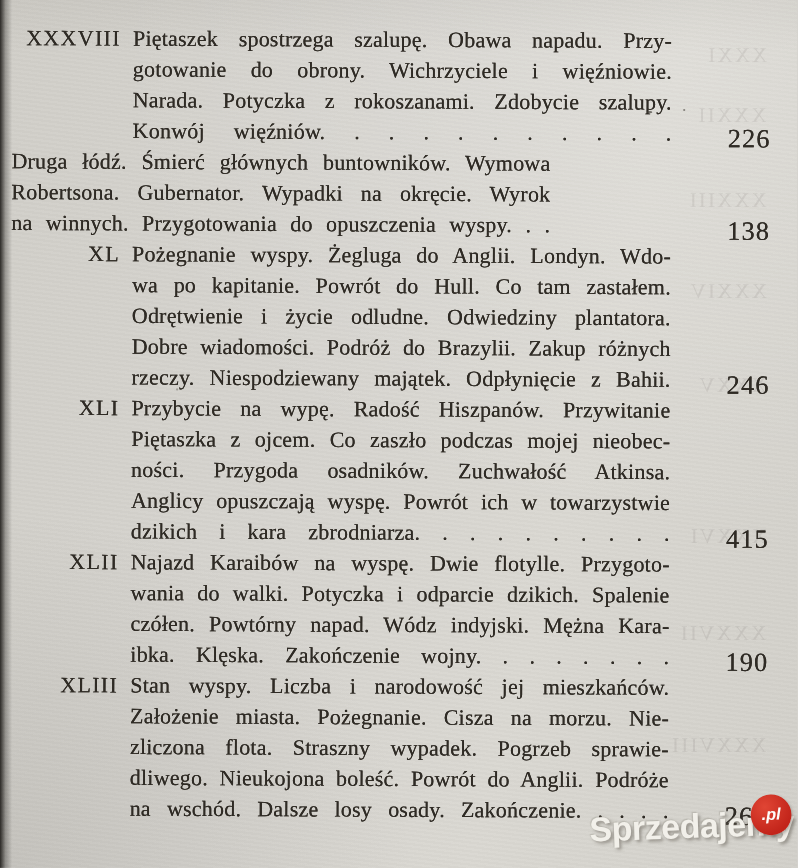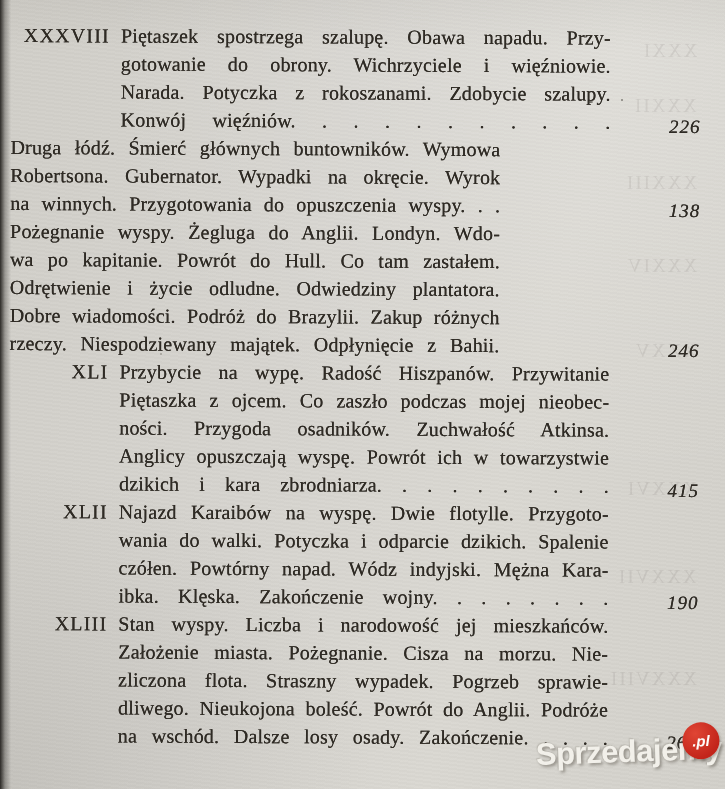--- a/index.html
+++ b/index.html
@@ -38,23 +38,22 @@
   }
   .lines{flex:none;width:490px;margin-left:11px;}
   .line{
     font-size:20px;line-height:28px;letter-spacing:.2px;
     text-align:justify;text-align-last:justify;
     text-shadow:0 0 .4px #2f2b25;
     white-space:normal;
   }
   .pagenum{
     position:absolute;right:24px;bottom:-5px;
-    font-size:19px;line-height:28px;letter-spacing:1px;
+    font-size:24px;line-height:28px;letter-spacing:1px;
     text-shadow:0 0 .4px #2f2b25;
-    font-style:italic;
   }
   .ghosts{position:absolute;inset:0;z-index:1;pointer-events:none;}
   .ghost{
     position:absolute;right:28px;transform:scaleX(-1);
     color:rgba(55,52,45,.085);font-size:19px;letter-spacing:2px;
     font-family:"Liberation Serif", serif;
   }
   .speck{position:absolute;background:#45413a;border-radius:50%;z-index:2;}
   .speck1{left:588px;top:101px;width:5px;height:2px;opacity:.7;}
   .speck2{left:621px;top:99px;width:2px;height:2px;opacity:.6;}
@@ -110,20 +109,21 @@
   <div class="entry">
     <div class="lines">
           <div class="line">Druga łódź. Śmierć głównych buntowników. Wymowa</div>
           <div class="line">Robertsona. Gubernator. Wypadki na okręcie. Wyrok</div>
           <div class="line">na winnych. Przygotowania do opuszczenia wyspy. . .</div>
         </div>
     <div class="pagenum">138</div>
   </div>
 
   <div class="entry">
+    <div class="numeral">XL</div>
     <div class="lines">
           <div class="line">Pożegnanie wyspy. Żegluga do Anglii. Londyn. Wdo-</div>
           <div class="line">wa po kapitanie. Powrót do Hull. Co tam zastałem.</div>
           <div class="line">Odrętwienie i życie odludne. Odwiedziny plantatora.</div>
           <div class="line">Dobre wiadomości. Podróż do Brazylii. Zakup różnych</div>
           <div class="line">rzeczy. Niespodziewany majątek. Odpłynięcie z Bahii.</div>
         </div>
     <div class="pagenum">246</div>
   </div>
 

